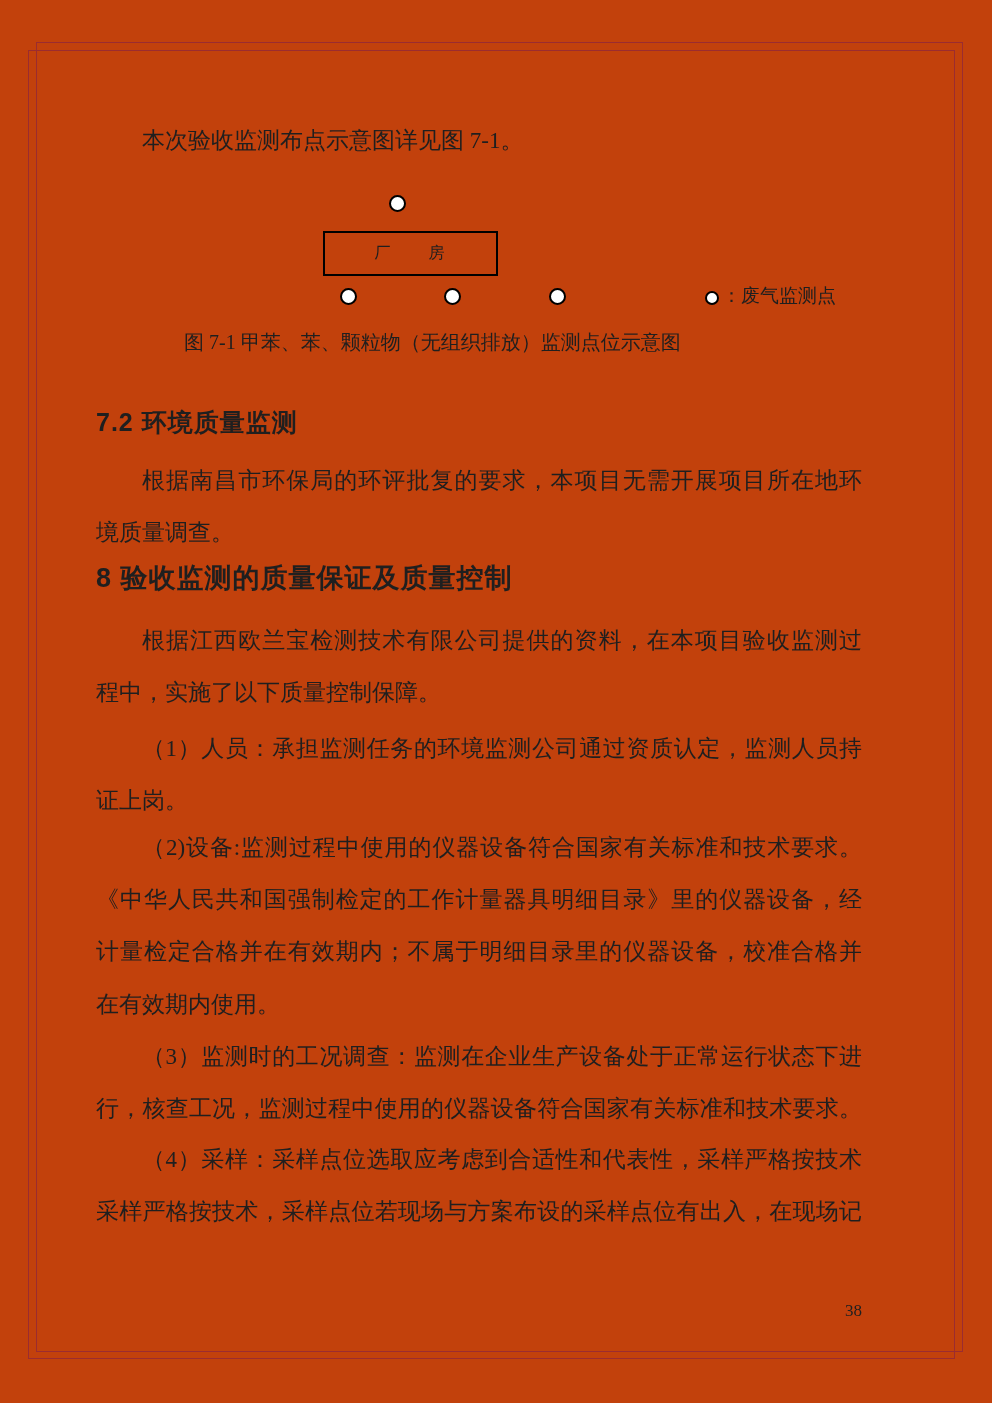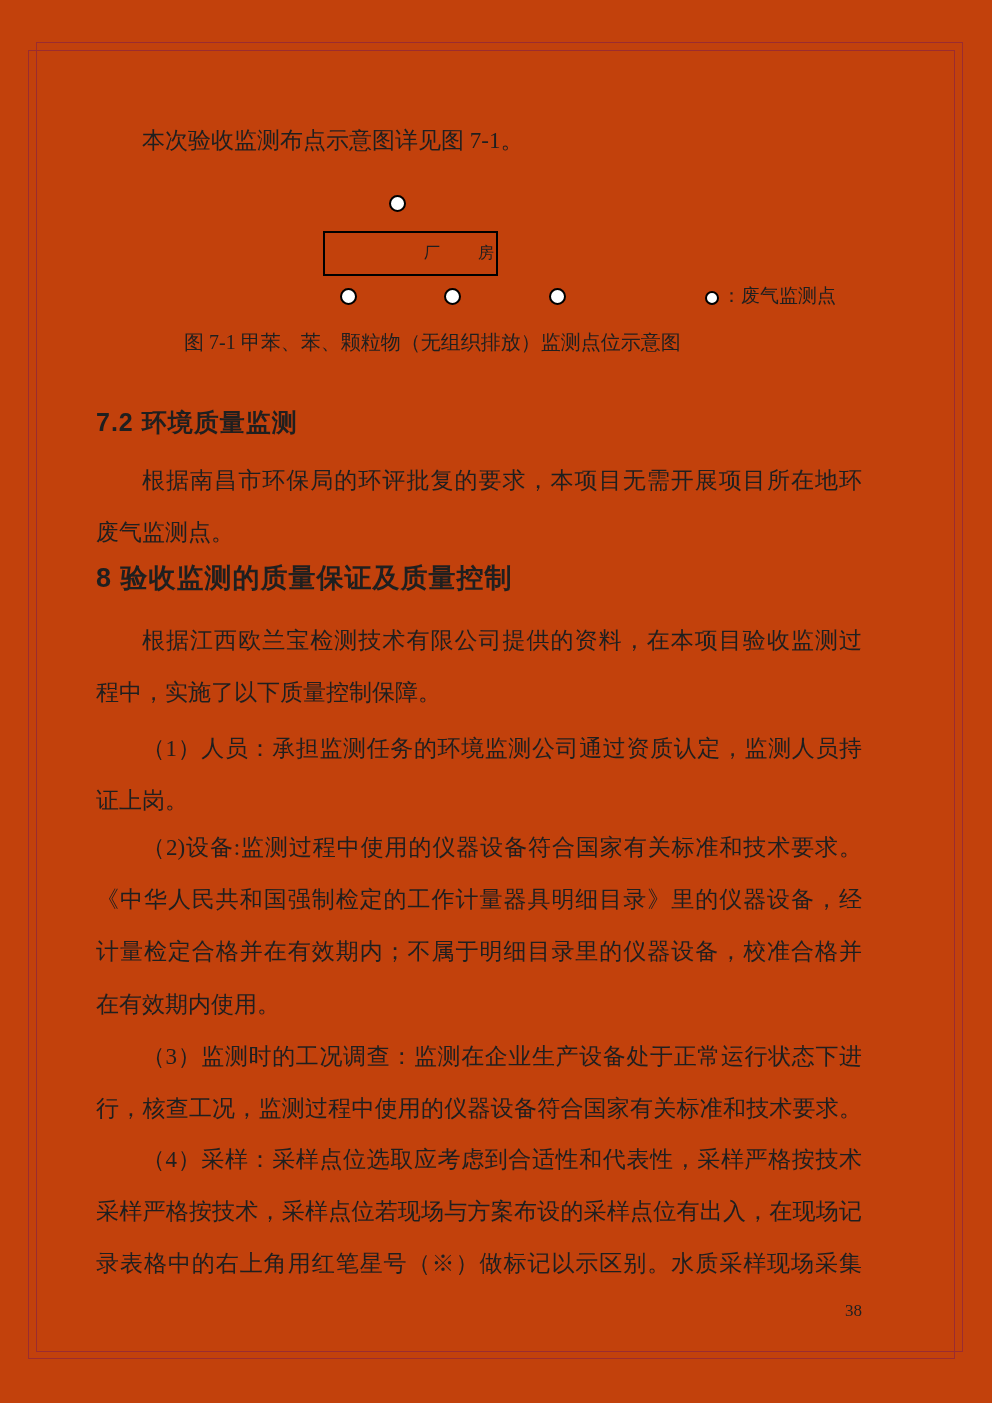--- a/index.html
+++ b/index.html
@@ -25,21 +25,21 @@
       font-size:25px;line-height:32px;letter-spacing:1px;}
   .h2{font-family:"Liberation Sans","DejaVu Sans",sans-serif;font-weight:bold;
       font-size:27px;line-height:34px;letter-spacing:1px;}
 
   
   .fig{position:absolute;left:0;top:0;width:100%;height:100%;pointer-events:none;}
   .circle{position:absolute;width:13px;height:13px;border:2px solid var(--stroke);
           border-radius:50%;background:#fff;box-sizing:content-box;}
   .circle.small{width:10px;height:10px;}
   .bldg{position:absolute;left:323px;top:231px;width:171px;height:41px;
-        border:2px solid var(--stroke);display:flex;align-items:center;justify-content:flex-end;
+        border:2px solid var(--stroke);display:flex;align-items:center;justify-content:center;
         font-size:16px;letter-spacing:2px;}
   .legend-text{position:absolute;left:722px;top:284px;font-size:19px;line-height:24px;white-space:nowrap;}
   .caption{position:absolute;left:96px;top:329px;width:766px;box-sizing:border-box;
            padding-left:88px;font-size:20px;line-height:26px;}
 
   .footer{position:absolute;left:96px;top:1300px;width:766px;text-align:right;
           font-size:17px;line-height:22px;}
 </style>
 </head>
 <body>
@@ -62,33 +62,32 @@
 
     <div class="circle small" style="left:705px;top:291px"></div>
     <div class="legend-text">：废气监测点</div>
 
     <div class="caption">图 7-1 甲苯、苯、颗粒物（无组织排放）监测点位示意图</div>
   </div>
 
   <div class="line h1" style="top:406px">7.2 环境质量监测</div>
 
   <div class="line indent full" style="top:466px">根据南昌市环保局的环评批复的要求，本项目无需开展项目所在地环</div>
-  <div class="line" style="top:518px">废气监测点。</div>
+  <div class="line" style="top:518px">境质量调查。</div>
 
   <div class="line h2" style="top:561px">8 验收监测的质量保证及质量控制</div>
 
   <div class="line indent full" style="top:626px">根据江西欧兰宝检测技术有限公司提供的资料，在本项目验收监测过</div>
   <div class="line" style="top:678px">程中，实施了以下质量控制保障。</div>
   <div class="line indent full" style="top:734px">（1）人员：承担监测任务的环境监测公司通过资质认定，监测人员持</div>
   <div class="line" style="top:786px">证上岗。</div>
   <div class="line indent full" style="top:833px">（2)设备:监测过程中使用的仪器设备符合国家有关标准和技术要求。</div>
   <div class="line full" style="top:885px">《中华人民共和国强制检定的工作计量器具明细目录》里的仪器设备，经</div>
   <div class="line full" style="top:937px">计量检定合格并在有效期内；不属于明细目录里的仪器设备，校准合格并</div>
   <div class="line" style="top:990px">在有效期内使用。</div>
   <div class="line indent full" style="top:1042px">（3）监测时的工况调查：监测在企业生产设备处于正常运行状态下进</div>
   <div class="line full" style="top:1094px">行，核查工况，监测过程中使用的仪器设备符合国家有关标准和技术要求。</div>
   <div class="line indent full" style="top:1145px">（4）采样：采样点位选取应考虑到合适性和代表性，采样严格按技术</div>
   <div class="line full" style="top:1197px">采样严格按技术，采样点位若现场与方案布设的采样点位有出入，在现场记</div>
-  <div class="line full" style="top:1249px">录表格中的右上角用红笔星号（※）做标记以示区别。水质采样现场采集</div>
 
   <div class="footer">38</div>
 
 </div>
 
 </body></html>

